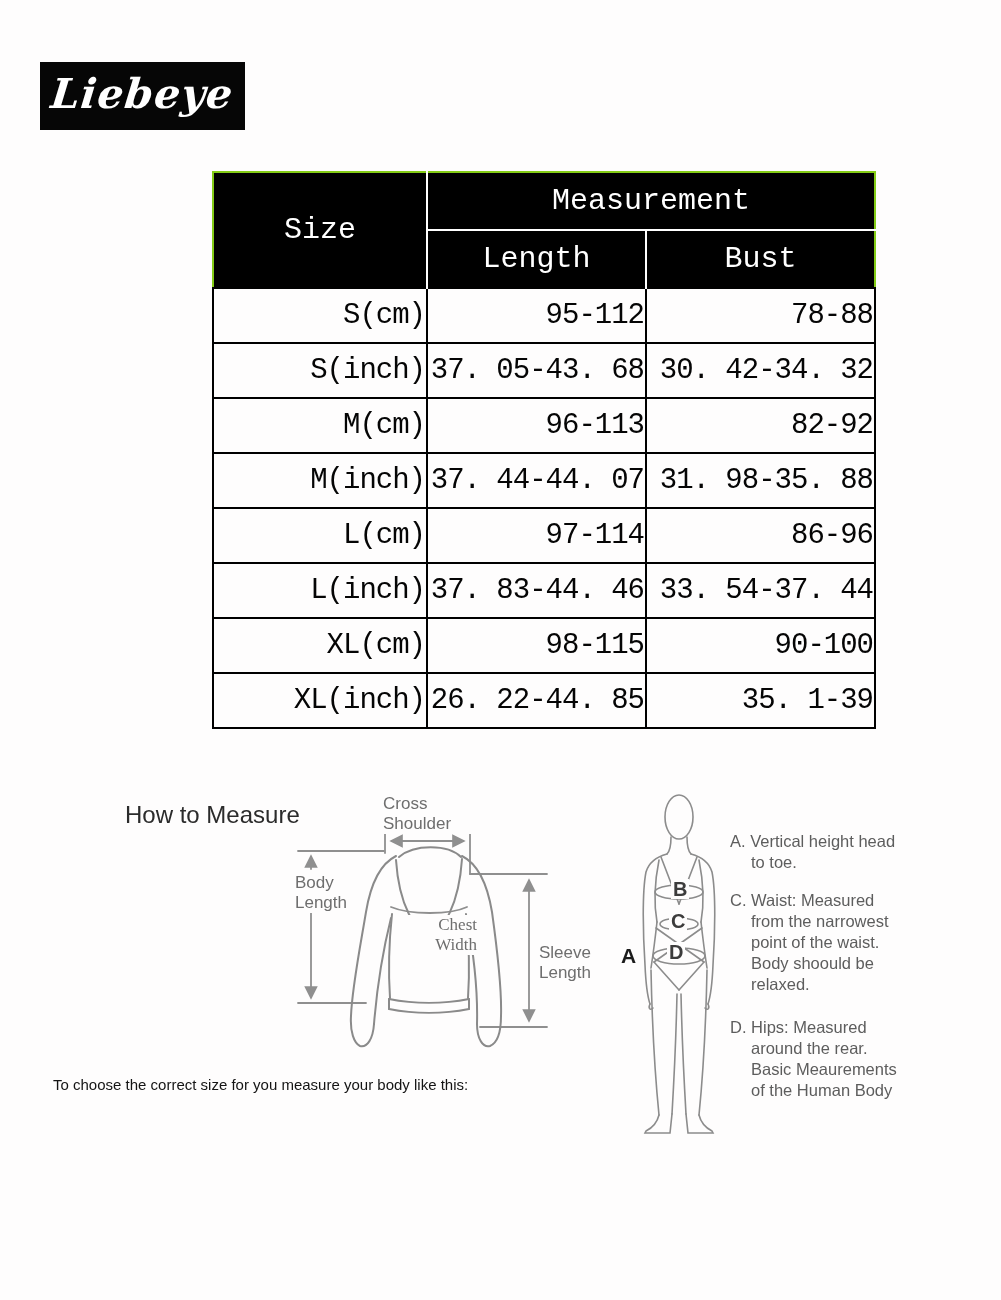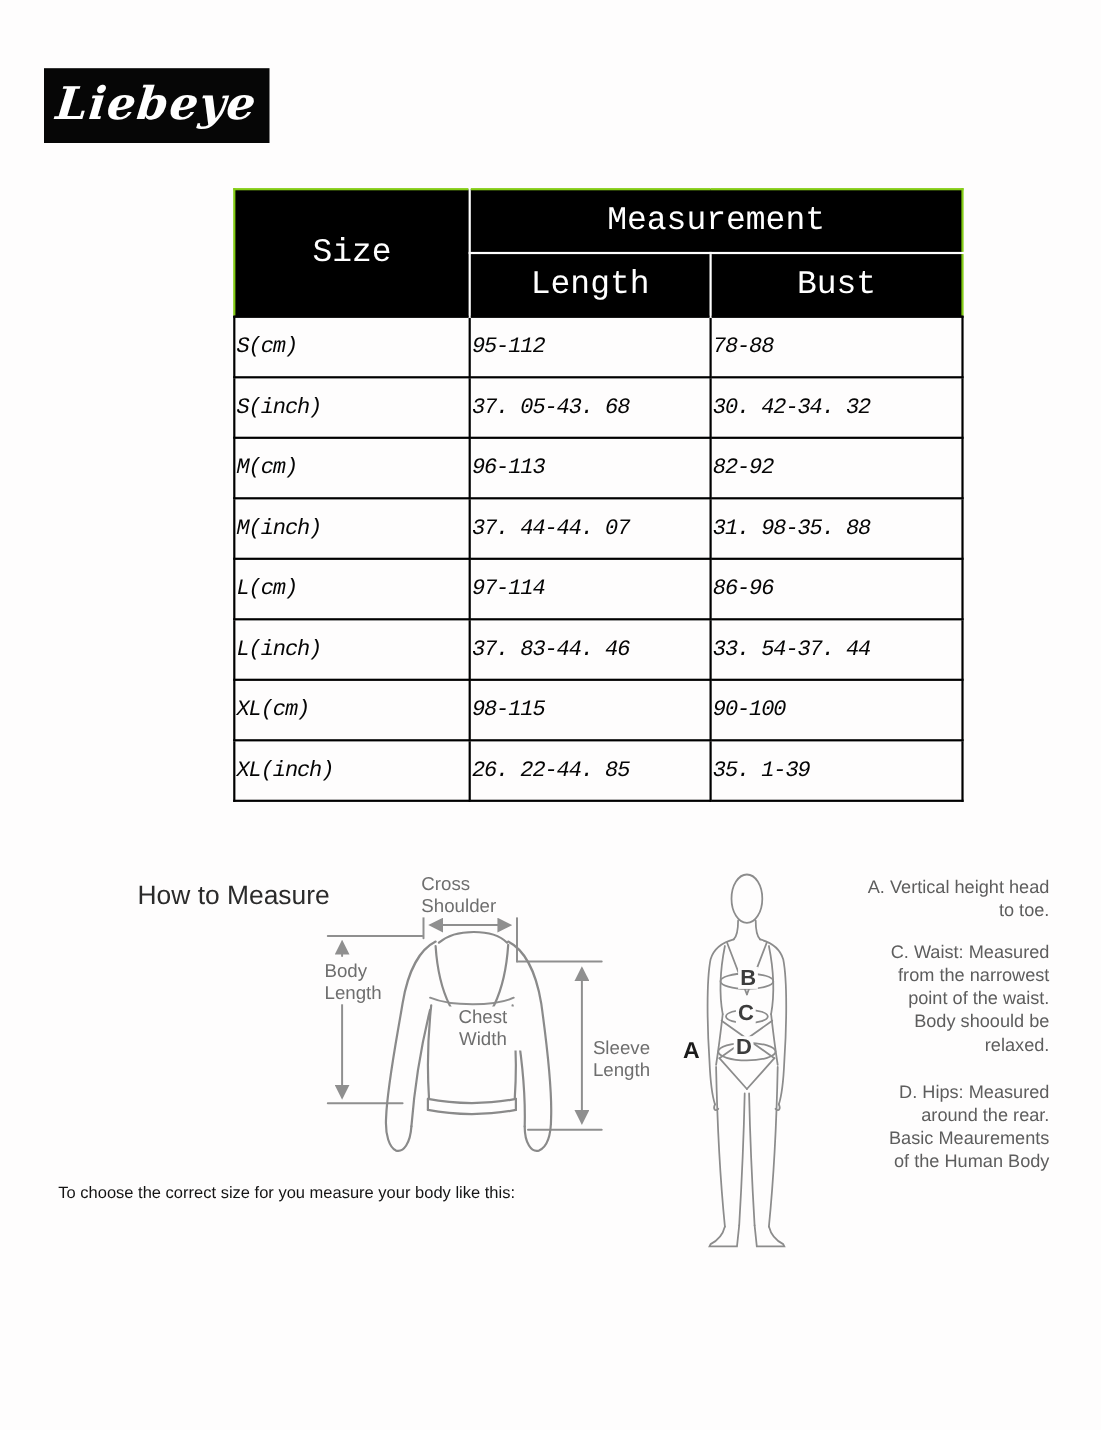--- a/index.html
+++ b/index.html
@@ -25,44 +25,44 @@
   .size-table col.c2{width:219px}
   .size-table col.c3{width:229px}
   .size-table th{
     background:#000;color:#fff;font-weight:normal;font-size:30px;
     height:56px;text-align:center;vertical-align:middle;padding:0;
   }
   .size-table th.h-size{border-right:2px solid #fff;}
   .size-table th.h-meas{border-bottom:2px solid #fff;}
   .size-table th.h-len{border-right:2px solid #fff;}
   .size-table td{
-    border:2px solid #000;text-align:left;vertical-align:middle;
-    font-size:20px;letter-spacing:-1px;color:#050505;height:53px;
-    white-space:nowrap;overflow:hidden;padding:0 1px;font-style:italic;
+    border:2px solid #000;text-align:right;vertical-align:middle;
+    font-size:29px;letter-spacing:-1px;color:#050505;height:53px;
+    white-space:nowrap;overflow:hidden;padding:0 1px;
   }
   
   .htm-title{position:absolute;left:125px;top:801px;font-size:24px;color:#2b2b2b;}
   .caption{position:absolute;left:53px;top:1076px;font-size:15px;color:#141414;}
   .sketch-label{
     position:absolute;color:#6e6e6e;font-size:17px;line-height:20px;
     white-space:pre-line;background:#fefdfd;padding:0 2px;
   }
   .lbl-cross{left:381px;top:794px;width:92px;text-align:left;}
   .lbl-bodylen{left:293px;top:873px;}
-  .lbl-chest{left:399px;top:915px;width:76px;text-align:center;}
+  .lbl-chest{left:399px;top:915px;width:76px;text-align:right;font-family:Liberation Serif, serif;}
   .lbl-sleeve{left:537px;top:903px;margin-top:40px;}
   .figure-letter{
     position:absolute;font-weight:bold;color:#3c3c3c;font-size:20px;line-height:20px;
     background:#fefdfd;padding:0 2px;
   }
   .fl-a{left:619px;top:946px;color:#1b1b1b;font-size:21px;}
   .fl-b{left:671px;top:879px;}
   .fl-c{left:669px;top:911px;}
   .fl-d{left:667px;top:942px;}
-  .annotations{position:absolute;left:730px;top:797px;width:224px;text-align:right;}
+  .annotations{position:absolute;left:730px;top:831px;width:224px;}
   .annotation{
     font-size:16.5px;line-height:21px;color:#5d5d5d;white-space:pre-line;
     padding-left:21px;text-indent:-21px;
   }
   .ann-b{margin-top:27px}
   .ann-c{margin-top:17px}
   .ann-d{margin-top:22px}
   svg{position:absolute;}
   .garment-svg{left:280px;top:785px;}
   .figure-svg{left:615px;top:785px;}

